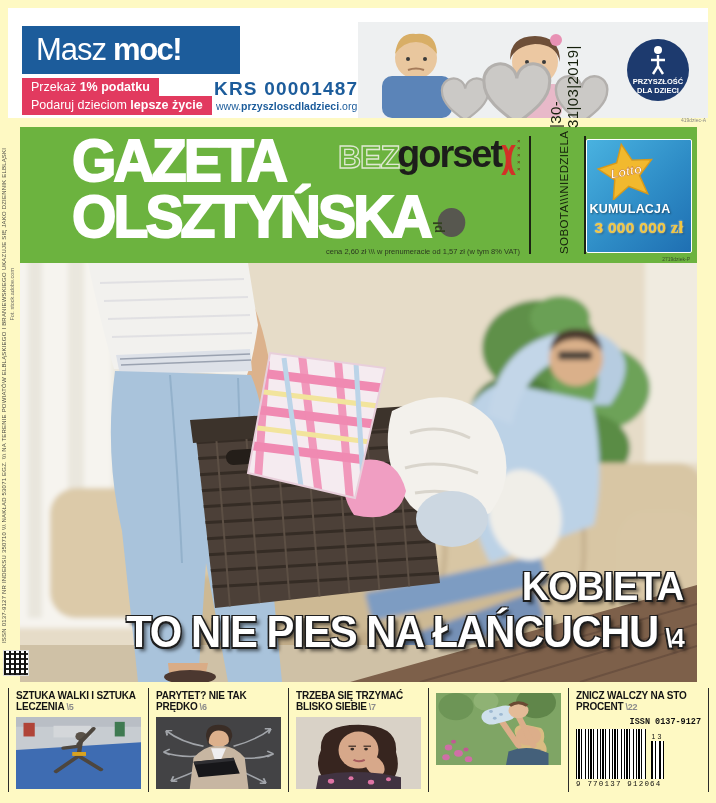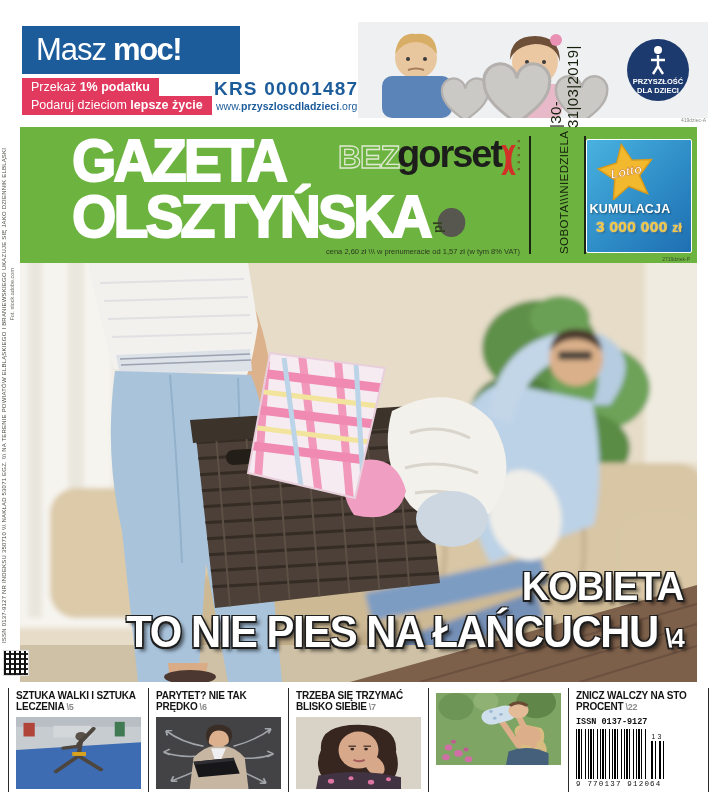--- a/index.html
+++ b/index.html
@@ -1,16 +1,16 @@
 <!DOCTYPE html>
 <html><head>
 <meta charset="utf-8">
 <style>
   html,body{margin:0;padding:0;background:#e9e9e9;font-family:"Liberation Sans",sans-serif;}
-  .page{position:relative;width:716px;height:803px;background:#ffffff;overflow:hidden;margin:0 auto;}
+  .page{position:relative;width:716px;height:803px;background:#fef9c3;overflow:hidden;margin:0 auto;}
 
   
   .top-ad{position:absolute;left:8px;top:8px;width:700px;height:110px;background:#fff;}
   .masz{position:absolute;left:14px;top:18px;width:204px;height:48px;background:#1c5c9b;color:#fff;
         font-size:31px;display:flex;align-items:center;padding-left:14px;letter-spacing:-1px;}
   .masz b{font-weight:700;margin-left:7px;letter-spacing:-1.5px;}
   .ribbon{position:absolute;left:14px;background:#e23a5f;color:#fff;font-size:12.5px;line-height:16px;
           padding:1px 9px 2px 9px;white-space:nowrap;text-align:center;}
   .ribbon b{font-weight:700;}
   .r1{top:70px;} .r2{top:88px;}
@@ -42,21 +42,21 @@
             writing-mode:vertical-rl;transform:rotate(180deg);color:#15200c;}
   .d1{font-size:11.5px;letter-spacing:.4px;}
   .d2{font-size:15px;letter-spacing:.4px;}
   .lotto{position:absolute;right:5px;top:12px;width:104px;height:112px;border:1px solid #fff;border-radius:2px;
          background:linear-gradient(135deg,#49b2e0 0%,#2e8cc6 55%,#1f6fb2 100%);overflow:hidden;}
   .lotto-star{position:absolute;left:8px;top:2px;width:62px;height:58px;}
   .l1{position:absolute;left:0;right:18px;top:62px;text-align:center;color:#fff;font-weight:700;font-size:12.5px;
       letter-spacing:.2px;text-shadow:1px 1px 2px rgba(0,0,0,.45);}
   .l2{position:absolute;left:0;right:0;top:78px;text-align:center;color:#f3c73e;font-weight:700;font-size:15.5px;
       letter-spacing:.3px;text-shadow:0 0 2px #fff,1px 1px 2px rgba(0,0,0,.5);}
-  .l2 .cur{font-size:12px;}
+  .l2 .cur{font-size:17px;font-family:Liberation Serif, serif;}
   .masthead .lotto-code{position:absolute;right:7px;bottom:1px;color:#3a4f2a;}
 
   
   .hero{position:absolute;left:20px;top:263px;width:677px;height:419px;overflow:hidden;background:#e6dcc8;}
   .hero-svg{position:absolute;left:0;top:0;width:100%;height:100%;display:block;}
   .headline{position:absolute;right:14px;bottom:28px;text-align:right;color:#fff;font-weight:700;line-height:1;
             transform:scaleX(.95);transform-origin:right bottom;}
   .headline .h1{font-size:40px;letter-spacing:-1px;}
   .headline .h2{font-size:44px;letter-spacing:-1.5px;margin-top:4px;}
   .headline .h1,.headline .h2{
@@ -74,21 +74,21 @@
                        repeating-linear-gradient(90deg,#111 0 2px,#fff 2px 5px);}
 
   
   .teasers{position:absolute;left:8px;top:688px;width:701px;height:104px;display:flex;}
   .teaser{flex:1 1 0;border-left:1px solid #2b2b2b;padding:2px 7px 0 7px;min-width:0;}
   .teaser:last-child{border-right:1px solid #2b2b2b;}
   .t-title{font-size:10px;font-weight:700;color:#141414;line-height:1.12;letter-spacing:-.2px;min-height:24px;
            text-transform:uppercase;}
   .pref{color:#8b8b8b;font-weight:700;font-size:9px;margin-left:2px;}
   .thumb{width:100%;height:72px;display:block;margin-top:3px;}
-  .issn-label{font-family:"Liberation Mono",monospace;font-size:8.5px;font-weight:700;text-align:left;margin-top:3px;color:#111;}
+  .issn-label{font-family:"Liberation Mono",monospace;font-size:8.5px;font-weight:700;text-align:right;margin-top:3px;color:#111;}
   .bc-row{display:flex;align-items:flex-end;gap:5px;margin-top:2px;}
   .bc-main{width:70px;height:50px;
      background:repeating-linear-gradient(90deg,#000 0 1px,#fff 1px 2px,#000 2px 4px,#fff 4px 5px,#000 5px 6px,#fff 6px 9px,#000 9px 10px,#fff 10px 12px);}
   .bc-side-wrap{display:flex;flex-direction:column;align-items:center;gap:1px;}
   .bc-issue{font-family:Liberation Sans, sans-serif;font-size:7px;color:#111;letter-spacing:2px;}
   .bc-side{width:13px;height:38px;background:repeating-linear-gradient(90deg,#000 0 2px,#fff 2px 4px,#000 4px 5px,#fff 5px 8px);}
   .bc-digits{font-family:"Liberation Mono",monospace;font-size:7.5px;color:#111;letter-spacing:1.2px;margin-top:1px;}
 </style>
 </head>
 <body>

